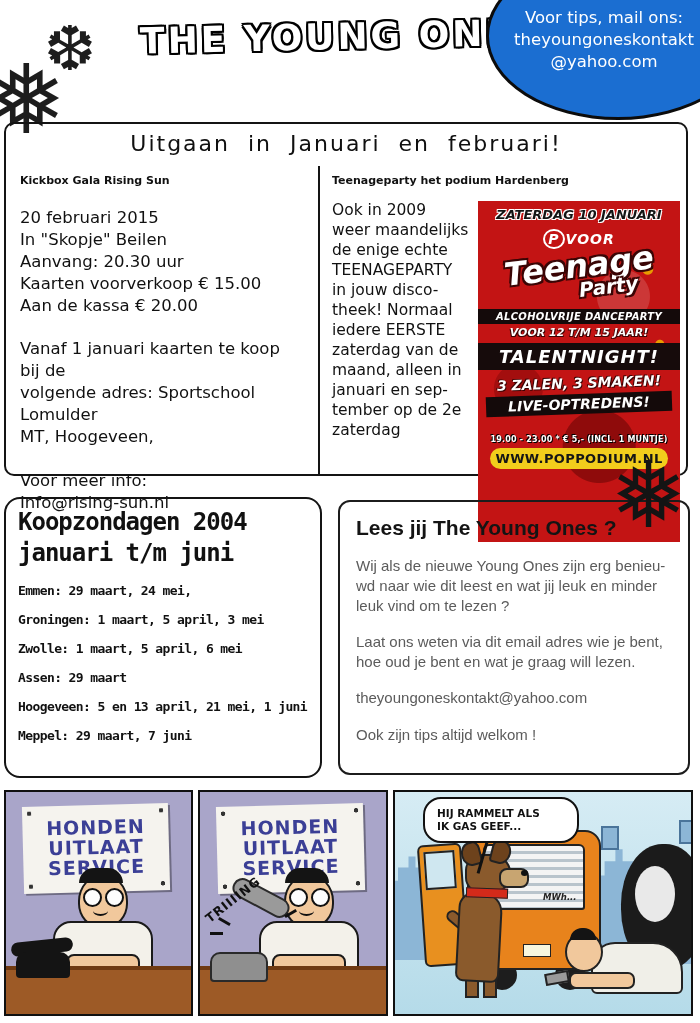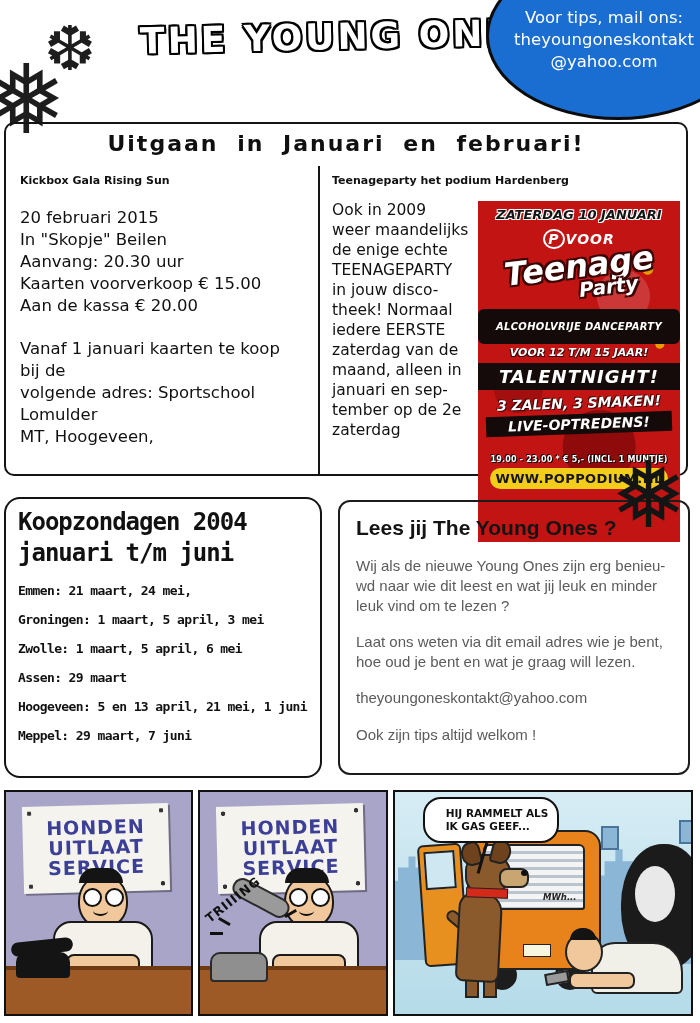--- a/index.html
+++ b/index.html
@@ -17,21 +17,21 @@
                 -2px 0 0 #000,2px 0 0 #000,0 -2px 0 #000,0 2px 0 #000;}
   #contact-bubble{left:486px;top:-48px;width:258px;height:162px;background:#1b6ed1;
     border:3px solid #0c0c0c;border-radius:50%;}
   #contact-bubble .txt{position:absolute;top:52px;left:6px;right:34px;text-align:center;
     color:#fff;font-size:16.5px;line-height:1.34;}
 
   
   #events-box{left:4px;top:122px;width:684px;height:354px;border:2.5px solid #141414;
     border-radius:10px;box-sizing:border-box;}
   #events-header{margin-top:7px;text-align:center;font-size:22px;letter-spacing:2px;
-    word-spacing:9px;color:#101010;font-weight:bold;}
+    word-spacing:9px;color:#101010;}
   #events-cols{position:absolute;top:42px;bottom:0;left:0;right:0;display:flex;}
   #col-kickbox{width:318px;border-right:2.5px solid #141414;padding:8px 14px;box-sizing:border-box;}
   #col-teenage{flex:1;padding:8px 6px 8px 12px;box-sizing:border-box;}
   .col-title{font-weight:bold;font-size:11px;}
   .kb-block{font-size:16.5px;line-height:1.34;margin-top:20px;}
   #tp-row{display:flex;margin-top:14px;}
   #tp-text{width:144px;font-size:15.5px;line-height:1.29;}
 
   
   #poster{width:202px;height:341px;margin-left:2px;position:relative;overflow:hidden;
@@ -46,21 +46,21 @@
     text-shadow:-1px -1px 0 #fff,1px -1px 0 #fff,-1px 1px 0 #fff,1px 1px 0 #fff;}
   .p-brand{margin-top:7px;color:#fff;font-weight:900;font-style:italic;font-size:14px;letter-spacing:1px;}
   .p-circle{display:inline-block;border:2px solid #fff;border-radius:50%;padding:0 3px;margin-right:1px;}
   .p-t1{font-size:32px;font-weight:900;font-style:italic;color:#fff;transform:rotate(-7deg);
     line-height:.95;margin-top:2px;
     text-shadow:-2px -2px 0 #3a0505,2px -2px 0 #3a0505,-2px 2px 0 #3a0505,2px 2px 0 #3a0505;}
   .p-t2{font-size:20px;font-weight:900;font-style:italic;color:#fff;
     transform:rotate(-7deg) translateX(30px);line-height:.95;
     text-shadow:-2px -2px 0 #3a0505,2px -2px 0 #3a0505,-2px 2px 0 #3a0505,2px 2px 0 #3a0505;}
   .p-band1{background:#140a0a;color:#fff;font-weight:900;font-style:italic;font-size:10px;
-    padding:12px 0;margin-top:9px;letter-spacing:.3px;border-radius:6px;}
+    padding:2px 0;margin-top:9px;letter-spacing:.3px;}
   .p-sub2{color:#fff;font-weight:900;font-style:italic;font-size:11px;margin-top:2px;
     text-shadow:1px 1px 0 #3a0505,-1px 1px 0 #3a0505;}
   .p-talent{background:#160b0b;margin-top:4px;padding:3px 0;font-size:18px;font-weight:900;
     font-style:italic;color:#fff;letter-spacing:1px;}
   .p-zalen{margin-top:5px;font-size:14px;font-weight:900;font-style:italic;color:#fff;
     transform:rotate(-2deg);text-shadow:1px 1px 0 #3a0505,-1px -1px 0 #3a0505;}
   .p-live{background:#140a0a;margin:3px 8px 0;transform:rotate(-2deg);font-size:14px;
     font-weight:900;font-style:italic;color:#fff;padding:2px 0;}
   .p-details{margin-top:21px;font-size:8px;font-weight:800;color:#fff;letter-spacing:.2px;
     text-shadow:1px 1px 0 #000,-1px -1px 0 #000;}
@@ -150,22 +150,22 @@
   .dog-head{left:70px;top:62px;width:42px;height:36px;background:#8a5a2c;border:2px solid #222;
     border-radius:40% 45% 45% 40%;z-index:5;}
   .dog-ear{width:16px;height:20px;background:#6d421c;border:2px solid #222;z-index:6;}
   .dog-ear.e1{left:66px;top:50px;border-radius:60% 40% 20% 60%;transform:rotate(-14deg);}
   .dog-ear.e2{left:96px;top:48px;border-radius:40% 60% 60% 20%;transform:rotate(14deg);}
   .dog-snout{left:104px;top:76px;width:26px;height:16px;background:#c8a571;border:2px solid #222;
     border-radius:8px;z-index:6;}
   .dog-nose{left:126px;top:78px;width:7px;height:6px;background:#111;border-radius:50%;z-index:7;}
   .dog-collar{left:71px;top:96px;width:40px;height:8px;background:#d42a1a;border:1.5px solid #222;
     transform:rotate(2deg);z-index:6;}
-  .bubble{left:28px;top:5px;width:136px;height:46px;background:#fff;border:2px solid #111;
-    border-radius:18px;z-index:8;display:flex;align-items:center;padding-left:12px;box-sizing:border-box;justify-content:center;}
+  .bubble{left:28px;top:5px;width:156px;height:46px;background:#fff;border:2px solid #111;
+    border-radius:18px;z-index:8;display:flex;align-items:center;padding-left:12px;box-sizing:border-box;}
   .bubble .bubble-text{font-size:10.5px;font-weight:700;line-height:1.2;white-space:pre-line;color:#111;}
   .bubble-tail{left:86px;top:50px;width:2.5px;height:32px;background:#111;transform:rotate(16deg);z-index:8;}
   .mech-head{left:170px;top:140px;width:34px;height:36px;background:#f1c89c;border:2px solid #222;
     border-radius:50%;z-index:5;}
   .mech-hair{left:175px;top:136px;width:26px;height:12px;background:#141414;border-radius:12px 12px 0 0;z-index:6;}
   .mech-body{left:196px;top:150px;width:88px;height:48px;background:#f0efe8;border:2px solid #222;
     border-radius:24px 30px 6px 6px;z-index:4;}
   .mech-arm{left:174px;top:180px;width:62px;height:13px;background:#f1c89c;border:2px solid #222;
     border-radius:7px;z-index:6;}
   .tire{left:226px;top:52px;width:86px;height:126px;background:#1b1b1b;border-radius:48%;z-index:3;}
@@ -191,20 +191,24 @@
     <div id="col-kickbox">
       <div class="col-title">Kickbox Gala Rising Sun</div>
       <div class="kb-block pre">20 februari 2015
 In "Skopje" Beilen
 Aanvang: 20.30 uur
 Kaarten voorverkoop € 15.00
 Aan de kassa € 20.00</div>
       <div class="kb-block pre">Vanaf 1 januari kaarten te koop bij de
 volgende adres: Sportschool Lomulder
 MT, Hoogeveen,</div>
+      <div class="kb-block" style="margin-top:22px;">
+        <div>Voor meer info:</div>
+        <div>Info@rising-sun.nl</div>
+      </div>
     </div>
 
     <div id="col-teenage">
       <div class="col-title">Teenageparty het podium Hardenberg</div>
       <div id="tp-row">
         <div id="tp-text" class="pre">Ook in 2009
 weer maandelijks
 de enige echte
 TEENAGEPARTY
 in jouw disco-
@@ -230,21 +234,21 @@
           <div class="p-site">WWW.POPPODIUM.NL</div>
         </div>
       </div>
     </div>
   </div>
 </div>
 
 <div class="abs" id="koop-box">
   <div id="koop-title" class="pre">Koopzondagen 2004
 januari t/m juni</div>
-  <div class="koop-item">Emmen: 21 maart, 24 mei,</div>
+  <div class="koop-item">Emmen: 29 maart, 24 mei,</div>
   <div class="koop-item">Groningen: 1 maart, 5 april, 3 mei</div>
   <div class="koop-item">Zwolle: 1 maart, 5 april, 6 mei</div>
   <div class="koop-item">Assen: 29 maart</div>
   <div class="koop-item">Hoogeveen: 5 en 13 april, 21 mei, 1 juni</div>
   <div class="koop-item">Meppel: 29 maart, 7 juni</div>
 </div>
 
 <div class="abs" id="lees-box">
   <div id="lees-title">Lees jij The Young Ones ?</div>
   <div class="lees-para pre">Wij als de nieuwe Young Ones zijn erg benieu-

